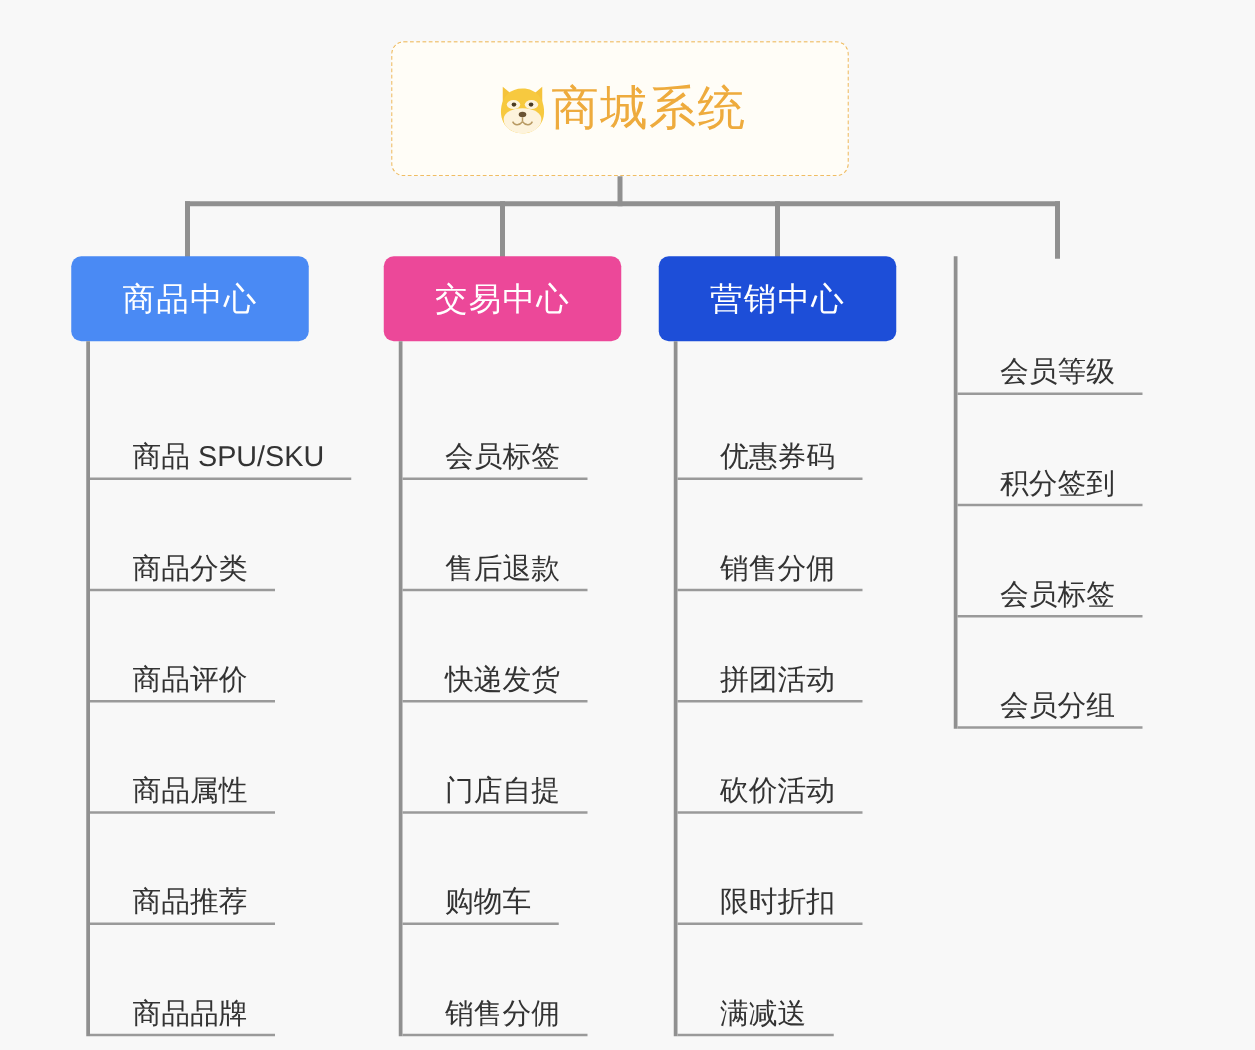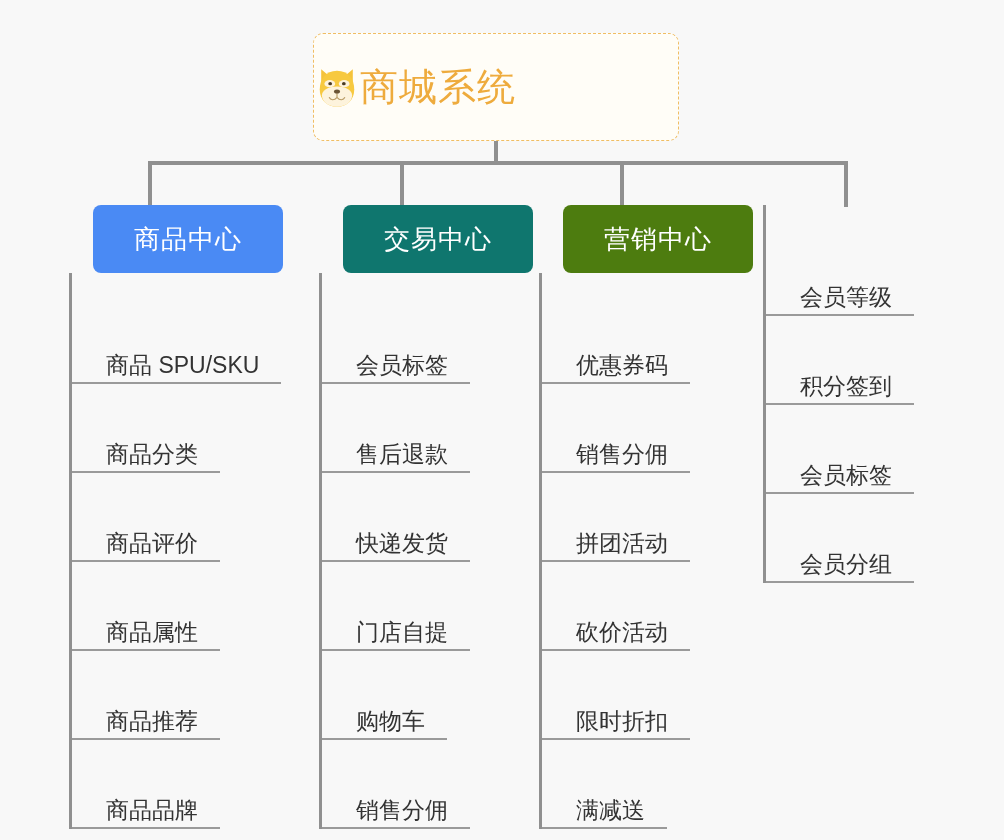--- a/index.html
+++ b/index.html
@@ -21,20 +21,21 @@
   #root-node {
     position: absolute;
     left: 313px; top: 33px;
     width: 366px; height: 108px;
     box-sizing: border-box;
     background: #fffdf7;
     border: 1px dashed #f0bd63;
     border-radius: 10px;
     display: flex;
     align-items: center;
+    justify-content: center;
   }
   #root-emoji {
     width: 46px; height: 46px;
     position: relative;
     flex: 0 0 auto;
     margin-top: 2px;
   }
   #root-emoji svg { display: block; width: 46px; height: 46px; }
   #root-title {
     font-size: 38px;
@@ -72,21 +73,20 @@
     width: 190px;
     height: 68px;
     border-radius: 8px;
     display: flex;
     align-items: center;
     justify-content: center;
     color: #ffffff;
     font-size: 26px;
     letter-spacing: 1px;
     box-sizing: border-box;
-    margin-left: 36px;
   }
   .branch-body {
     position: relative;
     margin-left: 12px;
     border-left: 3px solid #909090;
     padding-top: 22px;
   }
   .leaf {
     height: 89px;
     box-sizing: border-box;
@@ -174,21 +174,21 @@
           <span class="leaf-rule" style="width: 148px;"></span>
         </div>
       <div class="leaf">
           <span class="leaf-text">商品品牌</span>
           <span class="leaf-rule" style="width: 148px;"></span>
         </div>
     </div>
   </div>
 
   <div class="branch" style="left:307px;">
-    <div class="branch-head" style="background: #0f766e;">交易中心</div>
+    <div class="branch-head" style="background: #ec4899;">交易中心</div>
     <div class="branch-body">
       <div class="leaf">
           <span class="leaf-text">会员标签</span>
           <span class="leaf-rule" style="width: 148px;"></span>
         </div>
       <div class="leaf">
           <span class="leaf-text">售后退款</span>
           <span class="leaf-rule" style="width: 148px;"></span>
         </div>
       <div class="leaf">
@@ -204,21 +204,21 @@
           <span class="leaf-rule" style="width: 125px;"></span>
         </div>
       <div class="leaf">
           <span class="leaf-text">销售分佣</span>
           <span class="leaf-rule" style="width: 148px;"></span>
         </div>
     </div>
   </div>
 
   <div class="branch" style="left:527px;">
-    <div class="branch-head" style="background: #4d7c0f;">营销中心</div>
+    <div class="branch-head" style="background: #1d4ed8;">营销中心</div>
     <div class="branch-body">
       <div class="leaf">
           <span class="leaf-text">优惠券码</span>
           <span class="leaf-rule" style="width: 148px;"></span>
         </div>
       <div class="leaf">
           <span class="leaf-text">销售分佣</span>
           <span class="leaf-rule" style="width: 148px;"></span>
         </div>
       <div class="leaf">

